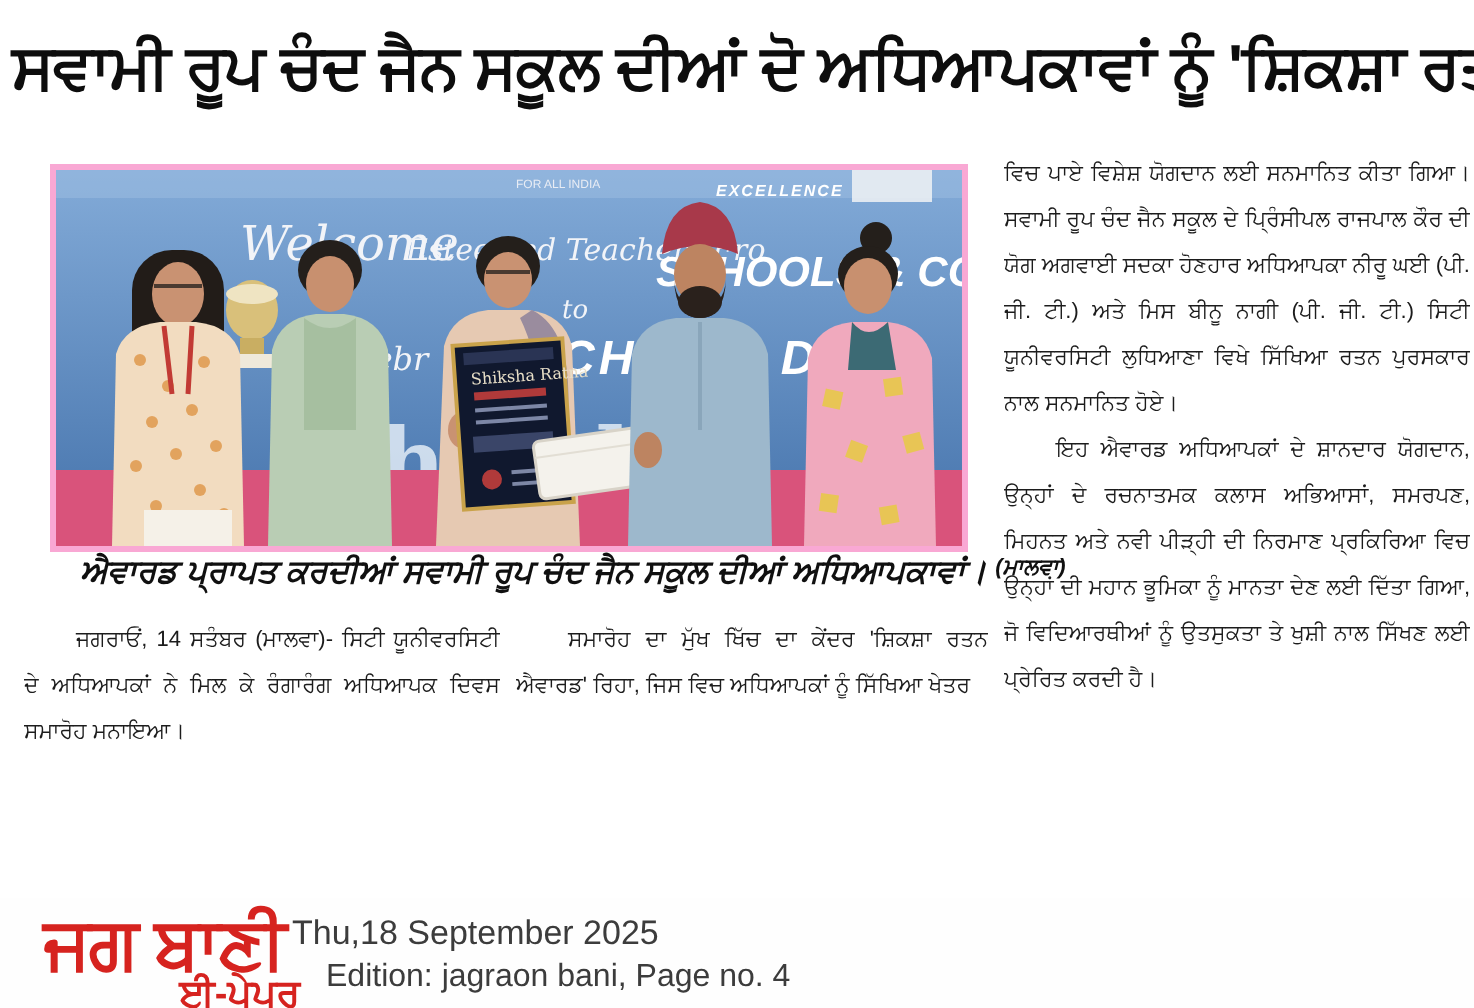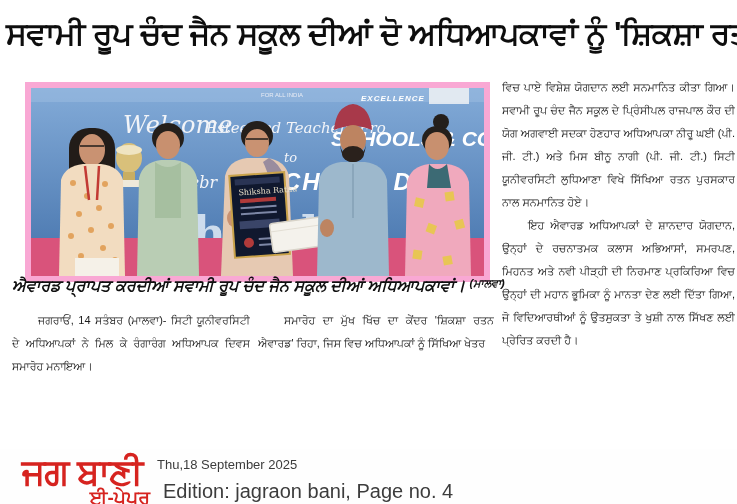--- a/index.html
+++ b/index.html
@@ -11,29 +11,29 @@
   
   .headline{
     position:absolute;left:6px;top:6px;width:725px;height:58px;
     font-size:31px;font-weight:700;color:var(--headline_black,#0d0d0d);
     letter-spacing:-0.5px;line-height:56px;white-space:nowrap;
     transform:scaleX(1.02);transform-origin:left center;
   }
   
   .photo-frame{
     position:absolute;left:25px;top:82px;width:453px;height:188px;
-    border:6px solid #f9a8d4;box-sizing:content-box;background:#0f766e;
+    border:3px solid #f9a8d4;box-sizing:content-box;background:#0f766e;
   }
   .photo-frame svg{display:block;}
   .stop-top{stop-color:var(--banner_blue_top,#7fa9d9);}
   .stop-bot{stop-color:var(--banner_blue_bottom,#4a77ae);}
   .floor{fill:var(--floor_pink,#d9537b);}
   
   .caption{
-    position:absolute;left:12px;top:277px;width:462px;
+    position:absolute;left:40px;top:277px;width:462px;
     font-style:italic;font-weight:600;font-size:16px;color:#101010;
     white-space:nowrap;
   }
   .caption .credit{font-size:11px;font-weight:700;vertical-align:4px;letter-spacing:0;}
   
   .col{
     position:absolute;font-size:11px;line-height:23px;text-align:justify;
     color:var(--body_text,#1c1c1c);
   }
   .col p{margin:0;}
@@ -50,24 +50,24 @@
     color:var(--logo_red,#d6231f);line-height:1;
   }
   .logo-main{
     font-size:36px;font-weight:700;letter-spacing:-1px;display:block;
   }
   .logo-sub{
     font-size:19px;font-weight:700;display:block;text-align:right;
     padding-right:6px;margin-top:-2px;
   }
   .footer-date{
-    position:absolute;left:157px;top:8px;font-size:13px;color:var(--footer_text,#3c3c3c);
+    position:absolute;left:146px;top:8px;font-size:17px;color:var(--footer_text,#3c3c3c);
   }
   .footer-edition{
-    position:absolute;left:163px;top:31px;font-size:20px;color:var(--footer_text,#3c3c3c);
+    position:absolute;left:163px;top:31px;font-size:16px;color:var(--footer_text,#3c3c3c);
   }
   
   .t-script{font-family:"DejaVu Serif",serif;font-style:italic;fill:#f2f4f8;}
   .t-bold{font-family:"Liberation Sans",sans-serif;font-weight:700;font-style:italic;fill:#ffffff;}
   .t-tiny{font-family:"Liberation Sans",sans-serif;fill:#e8ecf4;}
   .t-big{font-family:"DejaVu Serif",serif;fill:rgba(235,242,250,0.8);font-weight:700;}
   .t-plaque{font-family:"DejaVu Serif",serif;fill:#e8dfc8;}
 </style>
 </head>
 <body>

